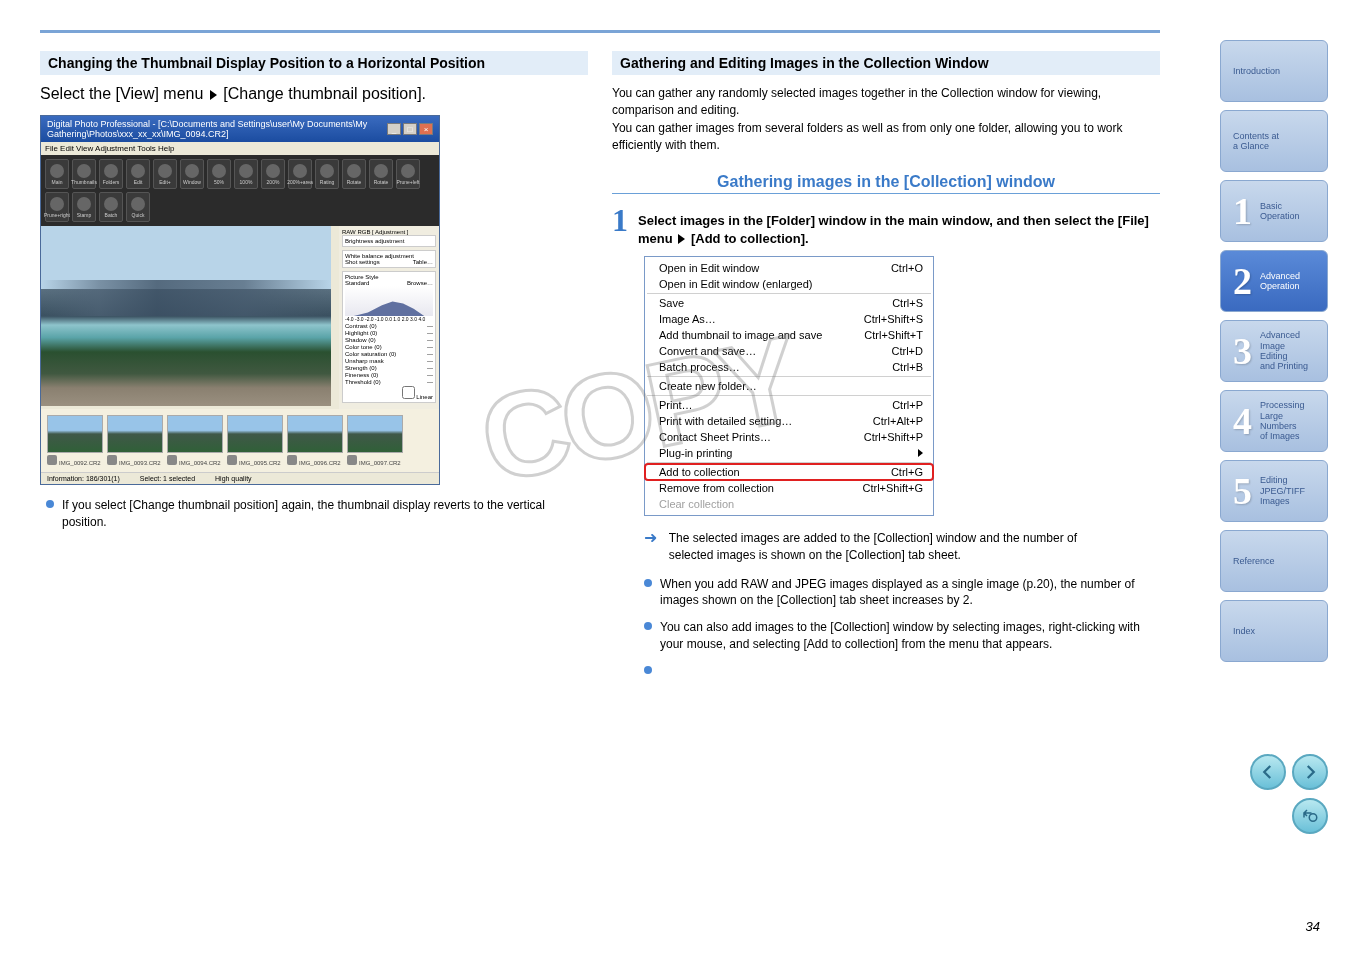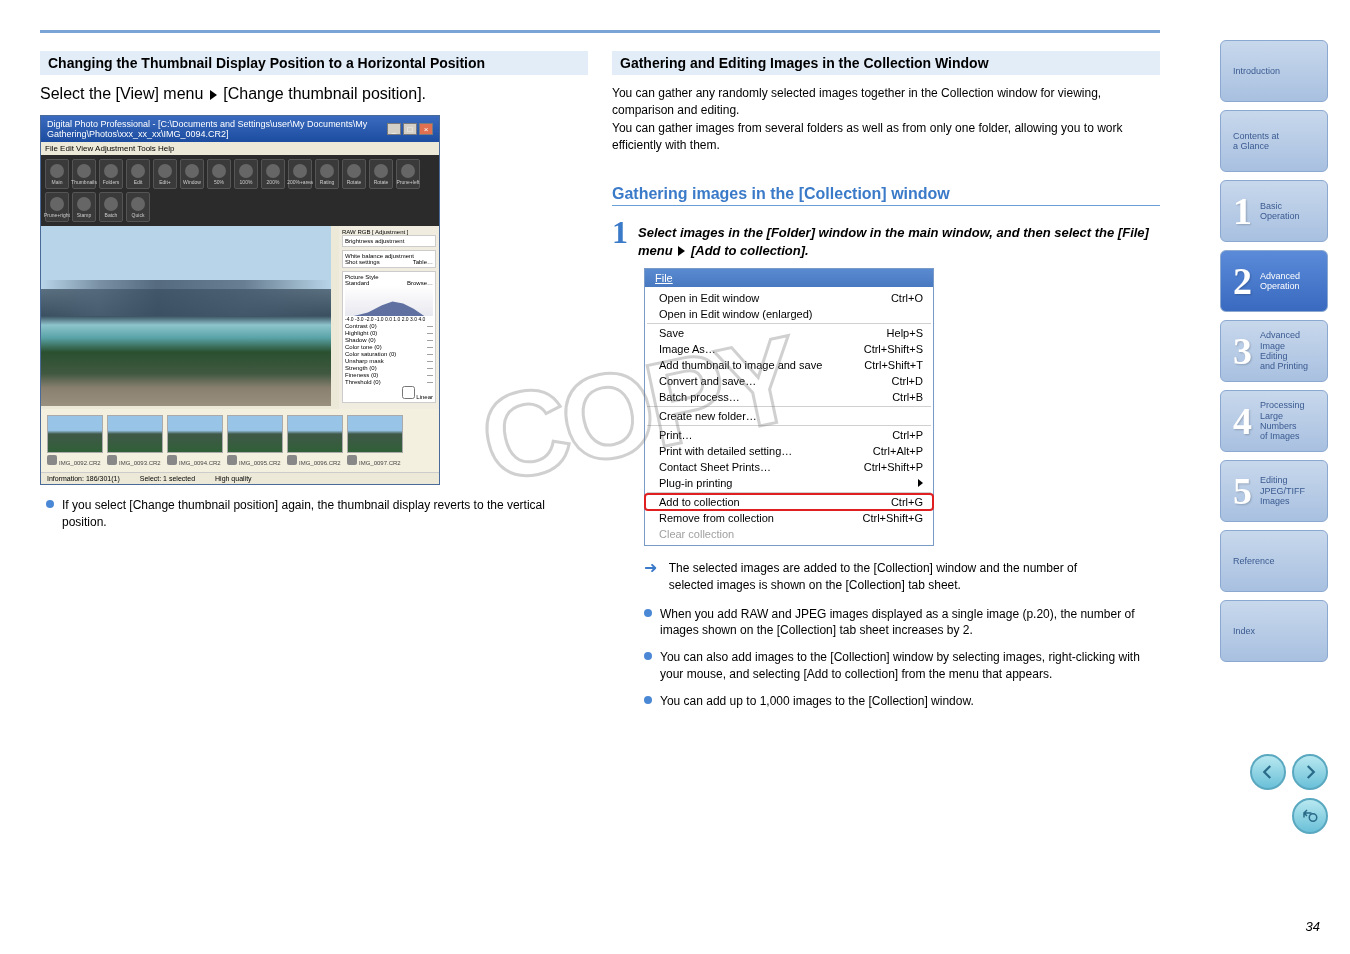--- a/index.html
+++ b/index.html
@@ -38,26 +38,26 @@
   .thumb { width: 56px; }
   .thumb-img { width: 56px; height: 38px; background: linear-gradient(to bottom, #98c4e8 0%, #98c4e8 40%, #405848 50%, #306038 100%); border: 1px solid #aaa; }
   .thumb-label { font-size: 6px; color: #444; margin-top: 2px; white-space: nowrap; overflow: hidden; text-overflow: ellipsis; }
   .thumb-icon { width: 10px; height: 10px; background: #888; display: inline-block; margin-right: 2px; border-radius: 2px; }
   .app-status { background: #ece9d8; border-top: 1px solid #ccc; padding: 2px 6px; font-size: 7px; display: flex; gap: 20px; }
 
   .bullet-list { margin: 12px 0 0 6px; }
   .bullet-item { display: flex; align-items: flex-start; margin: 10px 0; line-height: 1.4; }
   .bullet-dot { width: 8px; height: 8px; background: #4a88d6; border-radius: 50%; margin: 3px 8px 0 0; flex-shrink: 0; }
 
-  .subheading { color: #3a7ac8; font-size: 16px; font-weight: bold; margin: 30px 0 2px 0; }
+  .subheading { color: #3a7ac8; font-size: 16px; font-weight: bold; margin: 18px 0 2px 0; text-align: center; }
   .sub-rule { height: 1px; background: #6aa0d8; margin-bottom: 10px; }
 
   .step-row { display: flex; align-items: flex-start; gap: 10px; }
   .step-num { font-family: Georgia, serif; font-size: 32px; color: #3a7ac8; font-weight: bold; line-height: 1; }
-  .step-text { font-size: 13px; padding-top: 8px; line-height: 1.4; font-style: italic; }
+  .step-text { font-size: 13px; padding-top: 8px; line-height: 1.4; }
   .step-text b { font-weight: bold; }
 
   .file-menu { width: 290px; margin: 8px 0 0 32px; background: #fff; border: 1px solid #7a9ac8; font-size: 11px; }
   .file-header { background: linear-gradient(#5a8ad0,#4878c0); color: #fff; padding: 3px 10px; }
   .menu-group { padding: 3px 0; }
   .menu-sep { height: 1px; background: #d0d0d0; margin: 1px 2px; }
   .menu-item { display: flex; justify-content: space-between; align-items: center; padding: 2px 10px 2px 14px; }
   .menu-item.disabled { color: #a0a0a0; }
   .menu-item .arrow-r { width: 0; height: 0; border-top: 4px solid transparent; border-bottom: 4px solid transparent; border-left: 5px solid #000; }
   .menu-item.highlight { outline: 2px solid #e02020; outline-offset: -1px; border-radius: 3px; }
@@ -297,34 +297,33 @@
       <div class="step-row">
         <div class="step-num">1</div>
         <div class="step-text">
           <b><span>Select images in the [Folder] window in the main window, and then select the [File] menu </span></b>
           <span class="tri"></span>
           <b><span> [Add to collection].</span></b>
         </div>
       </div>
 
       <div class="file-menu">
-        <div class="file-header"><u>File</u></div>
         <div class="menu-group" id="filemenu">
             <div class="menu-item">
               <span>Open in Edit window</span>
               <span>Ctrl+O</span>
             </div>
             <div class="menu-item">
               <span>Open in Edit window (enlarged)</span>
               <span></span>
             </div>
             <div class="menu-sep"></div>
             <div class="menu-item">
               <span>Save</span>
-              <span>Help+S</span>
+              <span>Ctrl+S</span>
             </div>
             <div class="menu-item">
               <span>Image As…</span>
               <span>Ctrl+Shift+S</span>
             </div>
             <div class="menu-item">
               <span>Add thumbnail to image and save</span>
               <span>Ctrl+Shift+T</span>
             </div>
             <div class="menu-item">
@@ -382,21 +381,20 @@
           <div class="bullet-item">
             <span class="bullet-dot"></span>
             <span>When you add RAW and JPEG images displayed as a single image (p.20), the number of images shown on the [Collection] tab sheet increases by 2.</span>
           </div>
           <div class="bullet-item">
             <span class="bullet-dot"></span>
             <span>You can also add images to the [Collection] window by selecting images, right-clicking with your mouse, and selecting [Add to collection] from the menu that appears.</span>
           </div>
           <div class="bullet-item">
             <span class="bullet-dot"></span>
-            <span>You can add up to 1,000 images to the [Collection] window.</span>
           </div>
         </div>
     </div>
 
   </div>
 </div>
 
 <div class="watermark">COPY</div>
 
 <div class="sidebar" id="sidebar">

